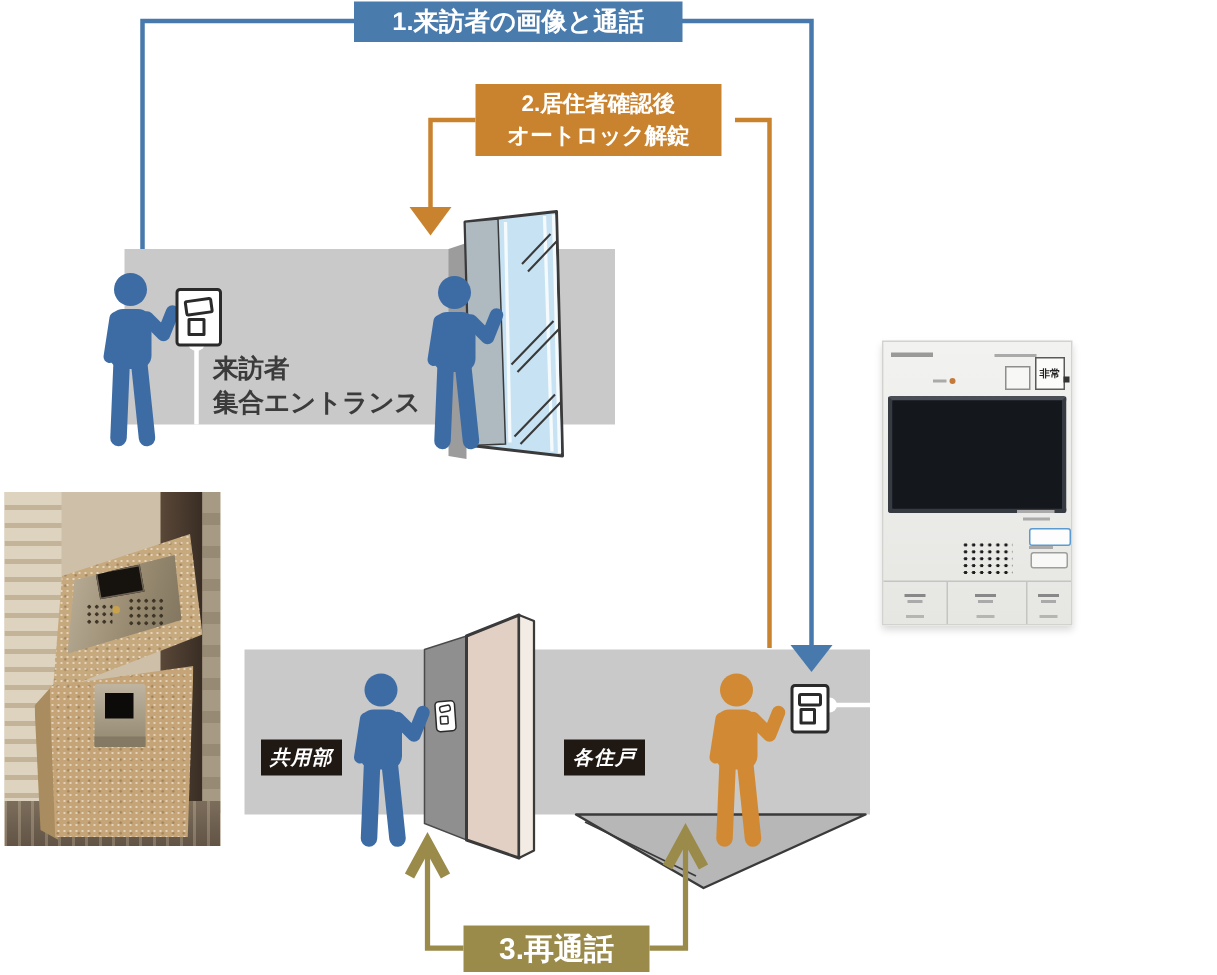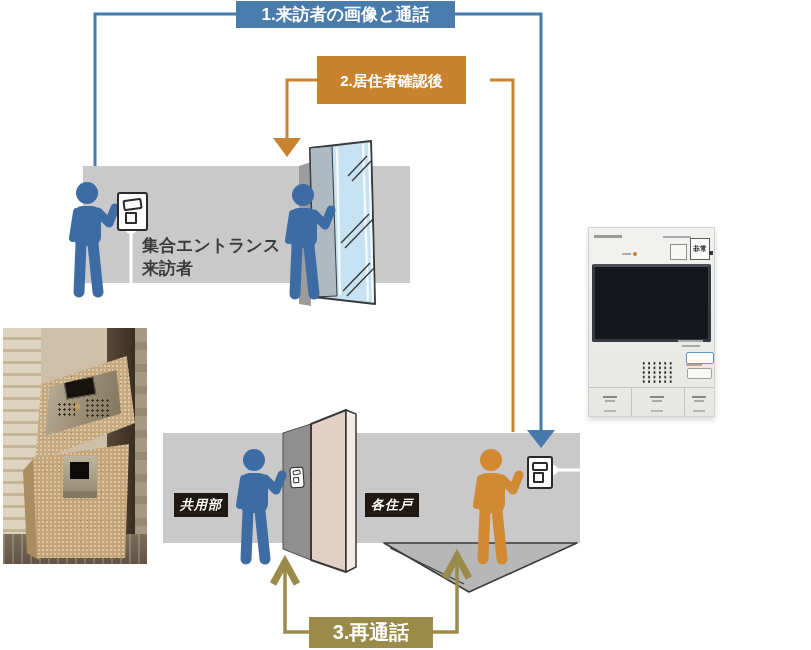--- a/index.html
+++ b/index.html
@@ -7,21 +7,21 @@
     position:relative;width:811px;height:650px;background:#fff;overflow:hidden;
     font-family:"Liberation Sans","DejaVu Sans",sans-serif;
     padding-left:32px;
   }
   .abs{position:absolute;}
   
   .band{position:absolute;background:#C9C9C9;}
   
   .step{position:absolute;color:#fff;font-weight:bold;display:flex;align-items:center;justify-content:center;text-align:center;z-index:3;}
   #step1{left:236px;top:1px;width:219px;height:27px;background:#4A7BAD;font-size:17px;}
-  #step2{left:317px;top:56px;width:149px;height:48px;background:#C9832F;font-size:15px;line-height:21px;flex-direction:column;}
+  #step2{left:317px;top:56px;width:164px;height:48px;background:#C9832F;font-size:15px;line-height:21px;flex-direction:column;}
   #step3{left:309px;top:617px;width:124px;height:31px;background:#9B8B4B;font-size:20px;}
   
   .tag{position:absolute;background:#201812;color:#fff;font-size:13px;font-weight:bold;letter-spacing:1px;padding:3px 6px;z-index:3;font-style:italic;}
   
   #caption{left:142px;top:234px;color:#3B3B3B;font-size:17px;font-weight:bold;line-height:23px;z-index:3;}
   
   .panel-icon{position:absolute;background:#fff;border:2px solid #2A2A2A;border-radius:3px;z-index:3;}
   .panel-icon .p-scr{position:absolute;border:2px solid #2A2A2A;border-radius:2px;background:#fff;transform:rotate(-8deg);}
   .panel-icon .p-btn{position:absolute;border:2px solid #2A2A2A;border-radius:1px;background:#fff;}
   #panel-top{left:117px;top:192px;width:27px;height:35px;}
@@ -129,30 +129,31 @@
       <circle cx="131" cy="228" r="6" fill="#FFFFFF"></circle>
       <path d="M131,232 V283" stroke="#FFFFFF" stroke-width="3"></path>
       <circle cx="553" cy="470" r="5" fill="#FFFFFF"></circle>
       <path d="M556,470 H580" stroke="#FFFFFF" stroke-width="3"></path>
     </g>
   </svg>
 
   <div class="step" id="step1">1.来訪者の画像と通話</div>
   <div class="step" id="step2">
     <span>2.居住者確認後</span>
+    <span>オートロック解錠</span>
   </div>
   <div class="step" id="step3">3.再通話</div>
 
   <div class="abs" id="caption">
+    <div>来訪者</div>
     <div>集合エントランス</div>
-    <div>来訪者</div>
   </div>
 
   <div class="tag" style="left:174px;top:493px;">共用部</div>
-  <div class="tag" style="left:365px;top:493px;">各住戸</div>
+  <div class="tag" style="left:376px;top:493px;">各住戸</div>
 
   <div class="panel-icon" id="panel-top">
     <div class="p-scr"></div>
     <div class="p-btn"></div>
   </div>
   <div class="panel-icon" id="panel-unit">
     <div class="p-scr"></div>
     <div class="p-btn"></div>
   </div>
   <div class="panel-icon" id="panel-room">

